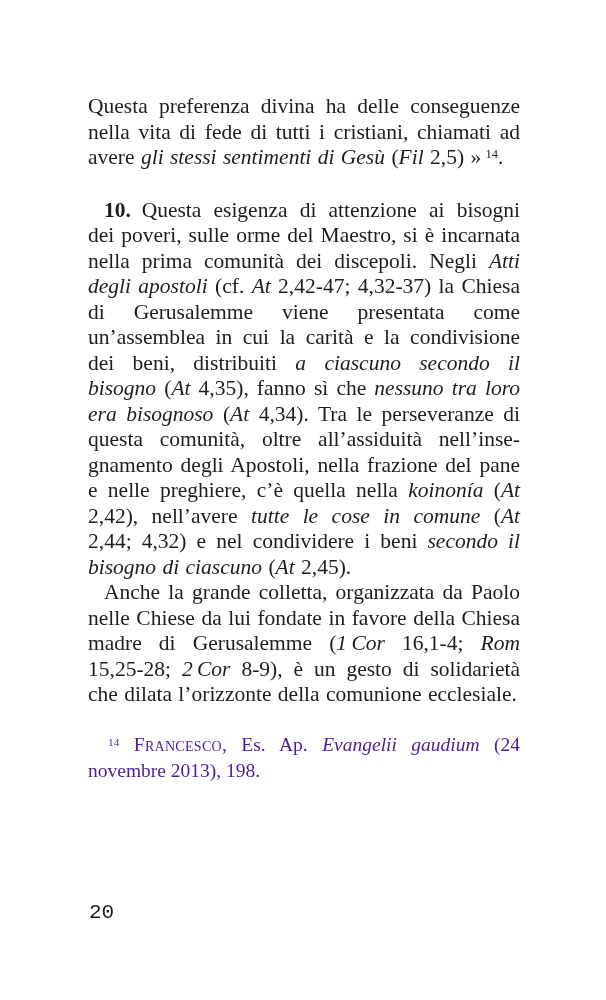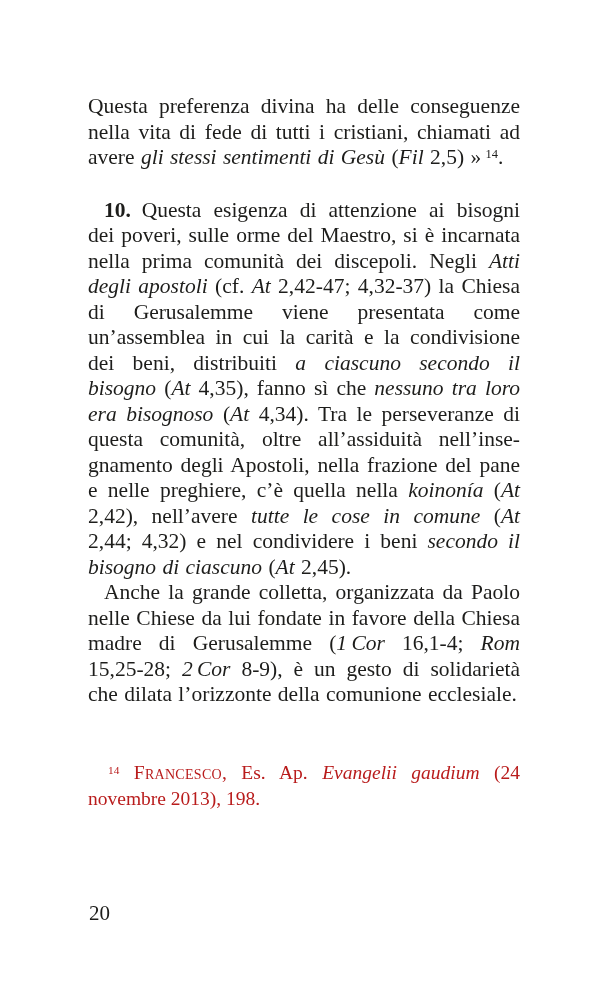--- a/index.html
+++ b/index.html
@@ -32,30 +32,30 @@
   .para.no-indent {
     text-indent: 0;
   }
   .para.section-start {
     margin-top: 27px;
   }
   .footnote {
     font-family: "Liberation Serif", "DejaVu Serif", serif;
     font-size: 19.5px;
     line-height: 26px;
-    color: #b91c1c;
+    color: #4c1d95;
     text-align: justify;
-    margin-top: 52px;
+    margin-top: 24px;
     text-indent: 20px;
   }
   .page-number {
     position: absolute;
     left: 89px;
     top: 901px;
-    font-family: Liberation Serif, serif;
+    font-family: Liberation Mono, monospace;
     font-size: 21px;
     color: #1d1d1b;
   }
   .seg-r { font-style: normal; }
   .seg-i { font-style: italic; }
   .seg-b { font-weight: bold; }
   .seg-sc { font-variant: small-caps; letter-spacing: 0.3px; }
   .seg-sup {
     font-size: 0.58em;
     vertical-align: 0.45em;

